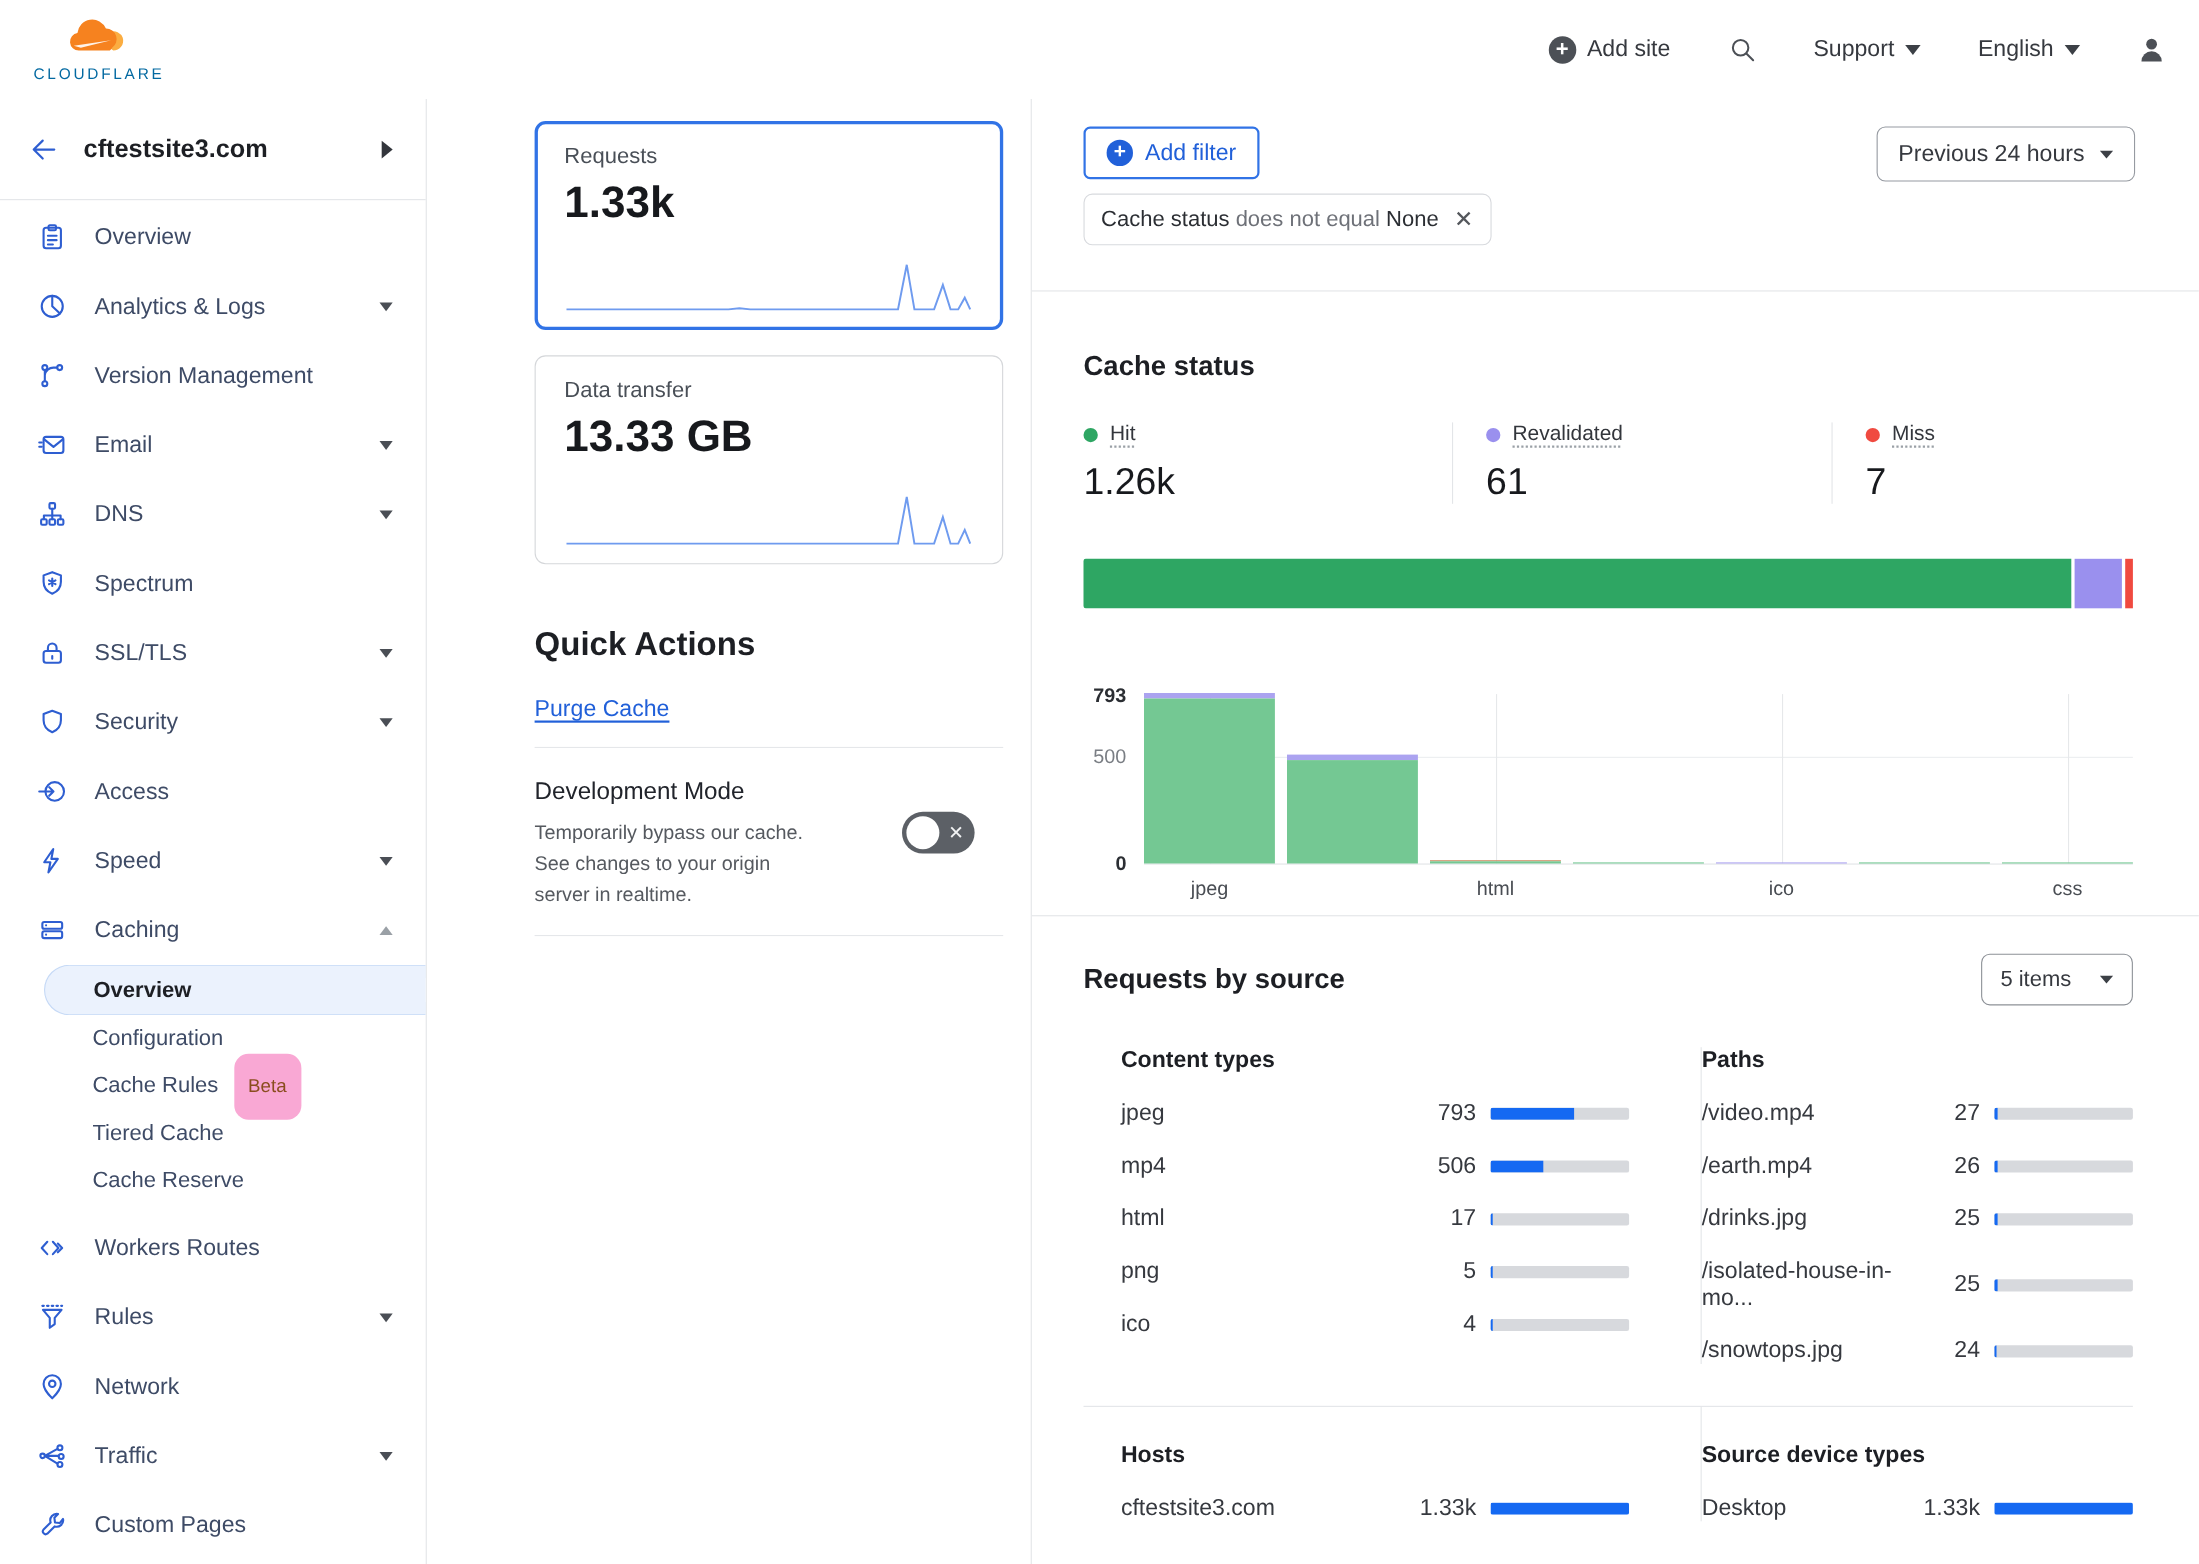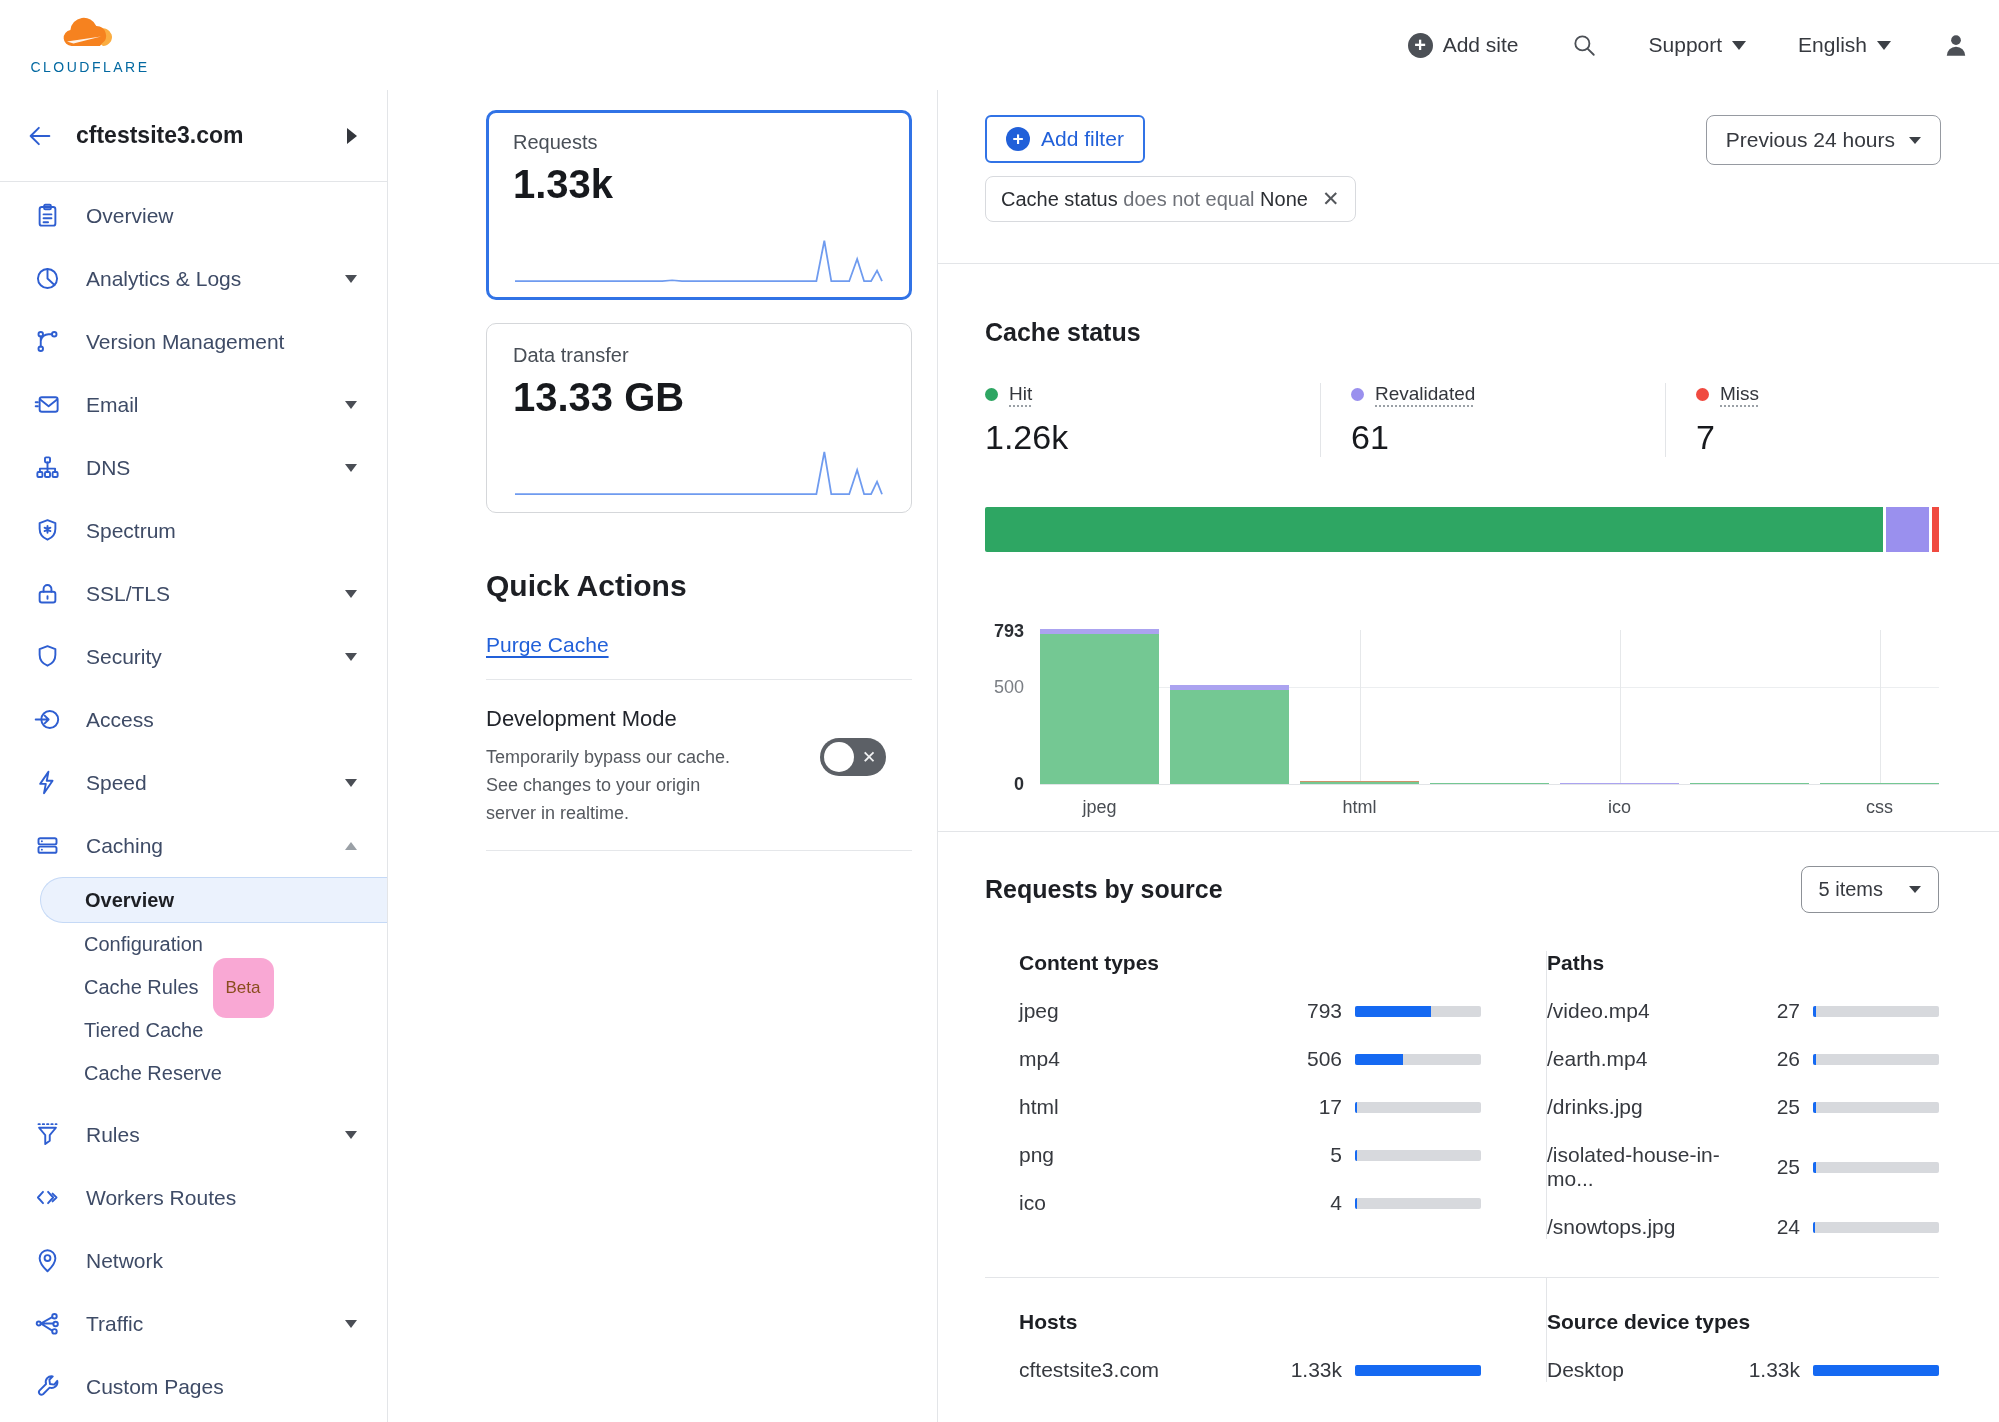--- a/index.html
+++ b/index.html
@@ -286,34 +286,34 @@
         </div>
         <div class="sub-item">
           <span>Cache Reserve</span>
         </div>
       </div>
       <div class="navgap"></div>
 
       <div class="nav-item">
         <span class="ic">
             <svg class="ln" viewBox="0 0 24 24" width="27" height="27">
+              <path d="M8 7l-4.5 5L8 17M12.5 7l4.5 5-4.5 5M16.5 8.5l3.5 3.5-3.5 3.5"></path>
+            </svg>
+          </span>
+        <span class="lbl">Workers Routes</span>
+      </div>
+      <div class="nav-item">
+        <span class="ic">
+            <svg class="ln" viewBox="0 0 24 24" width="27" height="27">
               <path stroke-dasharray="1.2 2.6" d="M4 2.8h16"></path>
               <path d="M4.5 6h15l-5.5 6.5v5l-4 3v-8z"></path>
             </svg>
           </span>
         <span class="lbl">Rules</span>
         <span class="nav-chev"></span>
-      </div>
-      <div class="nav-item">
-        <span class="ic">
-            <svg class="ln" viewBox="0 0 24 24" width="27" height="27">
-              <path d="M8 7l-4.5 5L8 17M12.5 7l4.5 5-4.5 5M16.5 8.5l3.5 3.5-3.5 3.5"></path>
-            </svg>
-          </span>
-        <span class="lbl">Workers Routes</span>
       </div>
       <div class="nav-item">
         <span class="ic">
             <svg class="ln" viewBox="0 0 24 24" width="27" height="27">
               <path d="M12 21.5C12 21.5 5 14.9 5 9.9a7 7 0 0 1 14 0c0 5-7 11.6-7 11.6z"></path>
               <circle cx="12" cy="9.8" r="2.6"></circle>
             </svg>
           </span>
         <span class="lbl">Network</span>
       </div>

